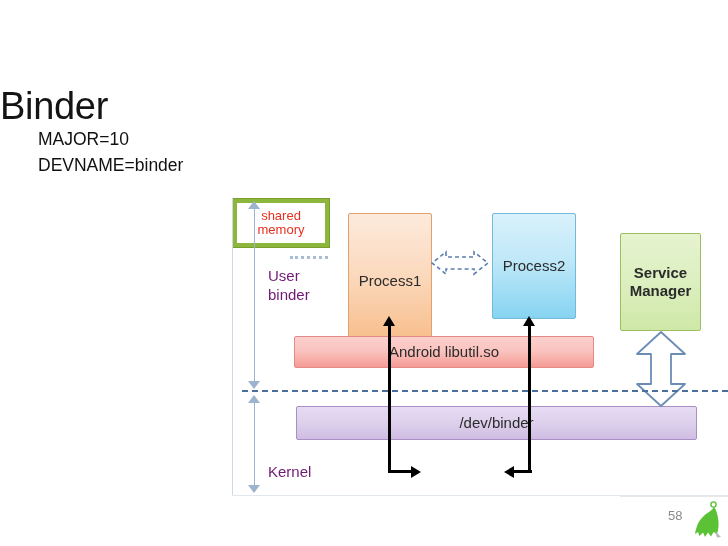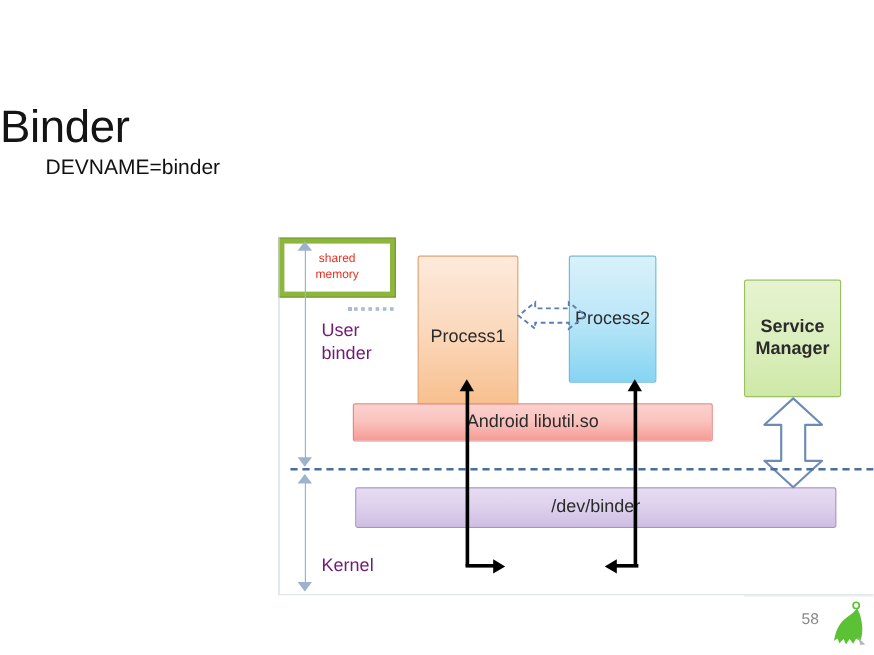--- a/index.html
+++ b/index.html
@@ -145,23 +145,23 @@
 
   #process1-box {
     left: 116px;
     top: 15px;
     width: 84px;
     height: 136px;
     border: 1px solid #e0a070;
     background: linear-gradient(to bottom, #fdeadc 0%, #fbd9bd 45%, #f7bb86 100%);
   }
   #process2-box {
-    left: 242px;
+    left: 260px;
     top: 15px;
-    width: 73px;
+    width: 84px;
     height: 106px;
     border: 1px solid #72b9da;
     background: linear-gradient(to bottom, #d9f1fb 0%, #bfe8f8 45%, #86d4f2 100%);
   }
   #service-manager-box {
     left: 388px;
     top: 35px;
     width: 81px;
     height: 98px;
     border: 1px solid #9bc062;
@@ -195,21 +195,21 @@
   }
   #shared-memory-inner {
     width: 100%;
     height: 100%;
     background: #ffffff;
     display: flex;
     flex-direction: column;
     align-items: center;
     justify-content: center;
     color: #e8301f;
-    font-size: 10px;
+    font-size: 13px;
     line-height: 14px;
   }
 
   
   .black-line {
     position: absolute;
     background: #000000;
   }
   .black-head {
     position: absolute;
@@ -295,20 +295,21 @@
     width: 34px;
     height: 42px;
   }
 </style>
 </head>
 <body>
 
 <h1 id="slide-title">Binder</h1>
 
 <div id="console-block">
+  <div class="console-line">MAJOR=10</div>
   <div class="console-line">DEVNAME=binder</div>
 </div>
 
 <div id="diagram">
 
   <div id="diagram-left-edge"></div>
   <div id="diagram-bottom-edge"></div>
 
   <div class="span-arrow" id="userspace-span">
     <div class="shaft"></div>

